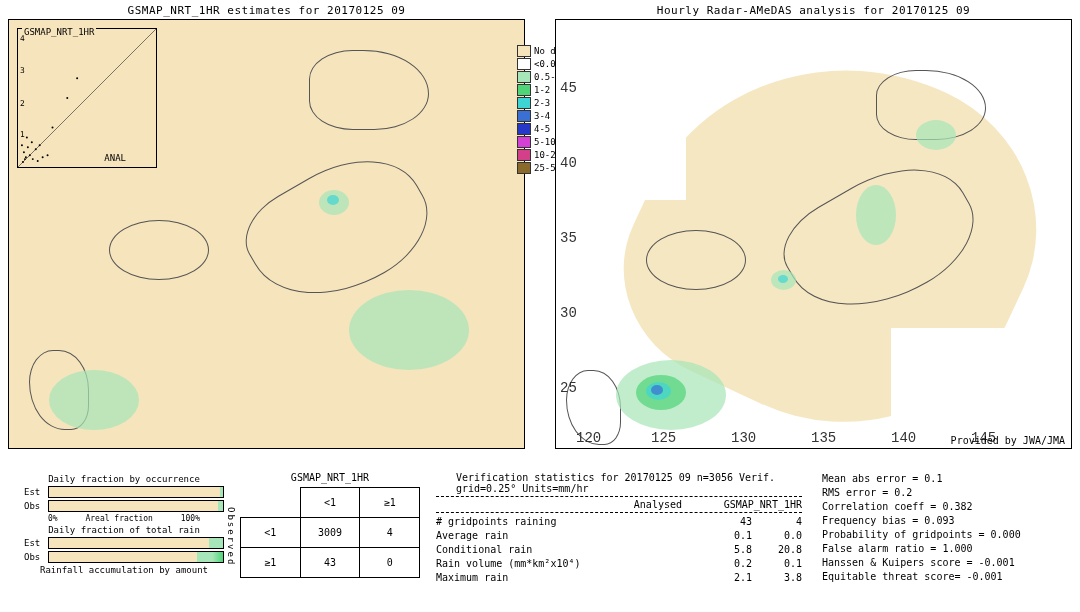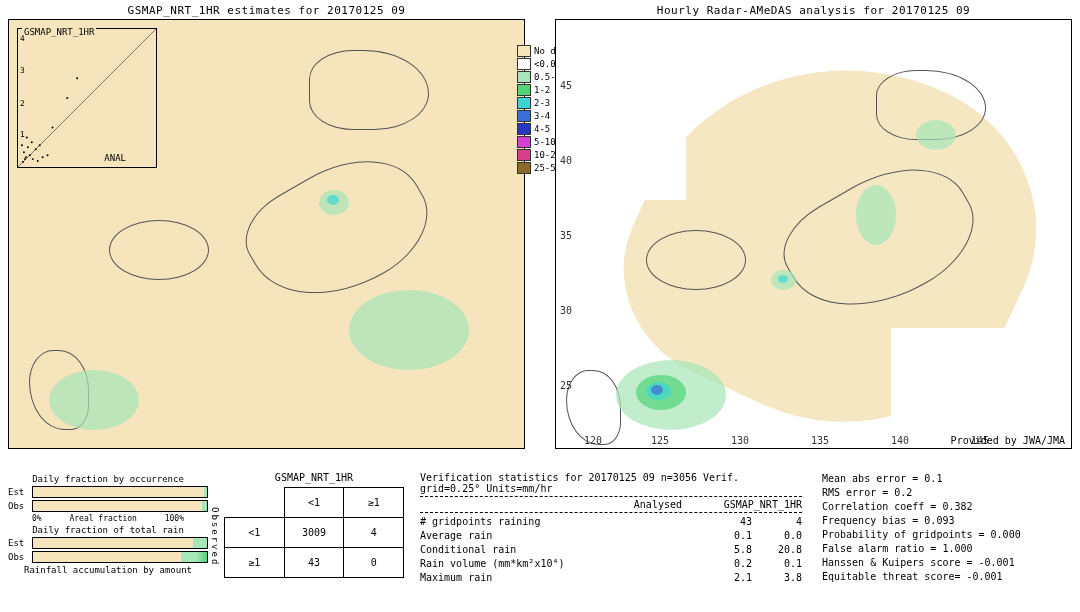--- a/index.html
+++ b/index.html
@@ -17,44 +17,44 @@
   .md-green { background: #4fd478; }
   .cyan { background: #3fd4d4; }
   .blue { background: #3a6fd4; }
   .legend { position: absolute; top: 40px; right: -50px; width: 58px; font-size: 9px; }
   .legend-row { display: flex; align-items: center; height: 13px; }
   .legend-sw { width: 14px; height: 12px; border: 1px solid #333; margin-right: 3px; }
   .inset-box { position: absolute; top: 8px; left: 8px; width: 140px; height: 140px; border: 1px solid #000; background: transparent; }
   .inset-title { position: absolute; top: -2px; left: 4px; font-size: 9px; background: #f5e4bc; padding: 0 2px; }
   .inset-diag { position: absolute; top: 0; left: 0; width: 100%; height: 100%; }
   .anal-label { position: absolute; bottom: 4px; right: 30px; font-size: 9px; }
-  .tick { position: absolute; font-size: 10px; color: #333; }
+  .tick { position: absolute; font-size: 14px; color: #333; font-family: Liberation Mono, monospace; }
   .provided { position: absolute; bottom: 2px; right: 6px; font-size: 10px; }
   
   .stats-row { display: flex; gap: 16px; margin-top: 8px; height: 132px; }
-  .fraction-col { width: 200px; }
+  .fraction-col { width: 200px; margin-left: 16px; }
   .frac-title { text-align: center; font-size: 9px; margin: 2px 0; }
   .bar-row { display: flex; align-items: center; margin: 2px 0; }
   .bar-lbl { width: 24px; font-size: 9px; }
   .bar-outer { flex: 1; height: 12px; border: 1px solid #000; background: #f5e4bc; position: relative; }
   .bar-fill { height: 100%; background: #a6e6b8; position: absolute; right: 0; }
   .axis-lbl { display: flex; justify-content: space-between; font-size: 8px; padding: 0 24px 0 24px; }
   
   .contingency { display: flex; flex-direction: column; align-items: center; width: 180px; }
   .cont-title { font-size: 10px; margin-bottom: 4px; }
   .cont-tbl { border-collapse: collapse; }
   .cont-tbl td, .cont-tbl th { border: 1px solid #000; width: 60px; height: 30px; text-align: center; font-size: 10px; font-weight: normal; }
   .cont-tbl .hdr { border: none; }
   .obs-lbl { position: absolute; writing-mode: vertical-lr; font-size: 9px; left: -14px; top: 20px; letter-spacing: 2px; }
   .cont-wrap { position: relative; }
   
   .verif-col { flex: 1; display: flex; gap: 20px; }
   .verif-left { flex: 1; }
   .verif-right { width: 250px; }
-  .verif-title { font-size: 10px; margin-bottom: 2px; }
+  .verif-title { font-size: 10px; margin-bottom: 2px; margin-left: 20px; }
   .dashes { border-top: 1px dashed #000; margin: 2px 0; }
   .verif-row { display: flex; font-size: 10px; line-height: 1.4; }
   .vr-label { flex: 1; }
   .vr-v1 { width: 50px; text-align: right; }
   .vr-v2 { width: 50px; text-align: right; }
   .stat-line { font-size: 10px; line-height: 1.4; }
   .hdr-row { display: flex; font-size: 10px; }
   .hdr-row .vr-label { flex: 1; text-align: right; padding-right: 10px; }
 </style>
 </head>
@@ -169,21 +169,21 @@
 
         <div class="rain-patch lg-green" style="top:340px;left:60px;width:110px;height:70px"></div>
         <div class="rain-patch md-green" style="top:355px;left:80px;width:50px;height:35px"></div>
         <div class="rain-patch cyan" style="top:362px;left:90px;width:25px;height:18px"></div>
         <div class="rain-patch blue" style="top:365px;left:95px;width:12px;height:10px"></div>
         <div class="rain-patch lg-green" style="top:165px;left:300px;width:40px;height:60px"></div>
         <div class="rain-patch lg-green" style="top:250px;left:215px;width:25px;height:20px"></div>
         <div class="rain-patch cyan" style="top:255px;left:222px;width:10px;height:8px"></div>
         <div class="rain-patch lg-green" style="top:100px;left:360px;width:40px;height:30px"></div>
 
-        <div class="tick" style="bottom:2px;left:28px">120</div>
+        <div class="tick" style="bottom:2px;left:20px">120</div>
         <div class="tick" style="bottom:2px;left:95px">125</div>
         <div class="tick" style="bottom:2px;left:175px">130</div>
         <div class="tick" style="bottom:2px;left:255px">135</div>
         <div class="tick" style="bottom:2px;left:335px">140</div>
         <div class="tick" style="bottom:2px;left:415px">145</div>
         <div class="tick" style="top:60px;left:4px">45</div>
         <div class="tick" style="top:135px;left:4px">40</div>
         <div class="tick" style="top:210px;left:4px">35</div>
         <div class="tick" style="top:285px;left:4px">30</div>
         <div class="tick" style="top:360px;left:4px">25</div>

